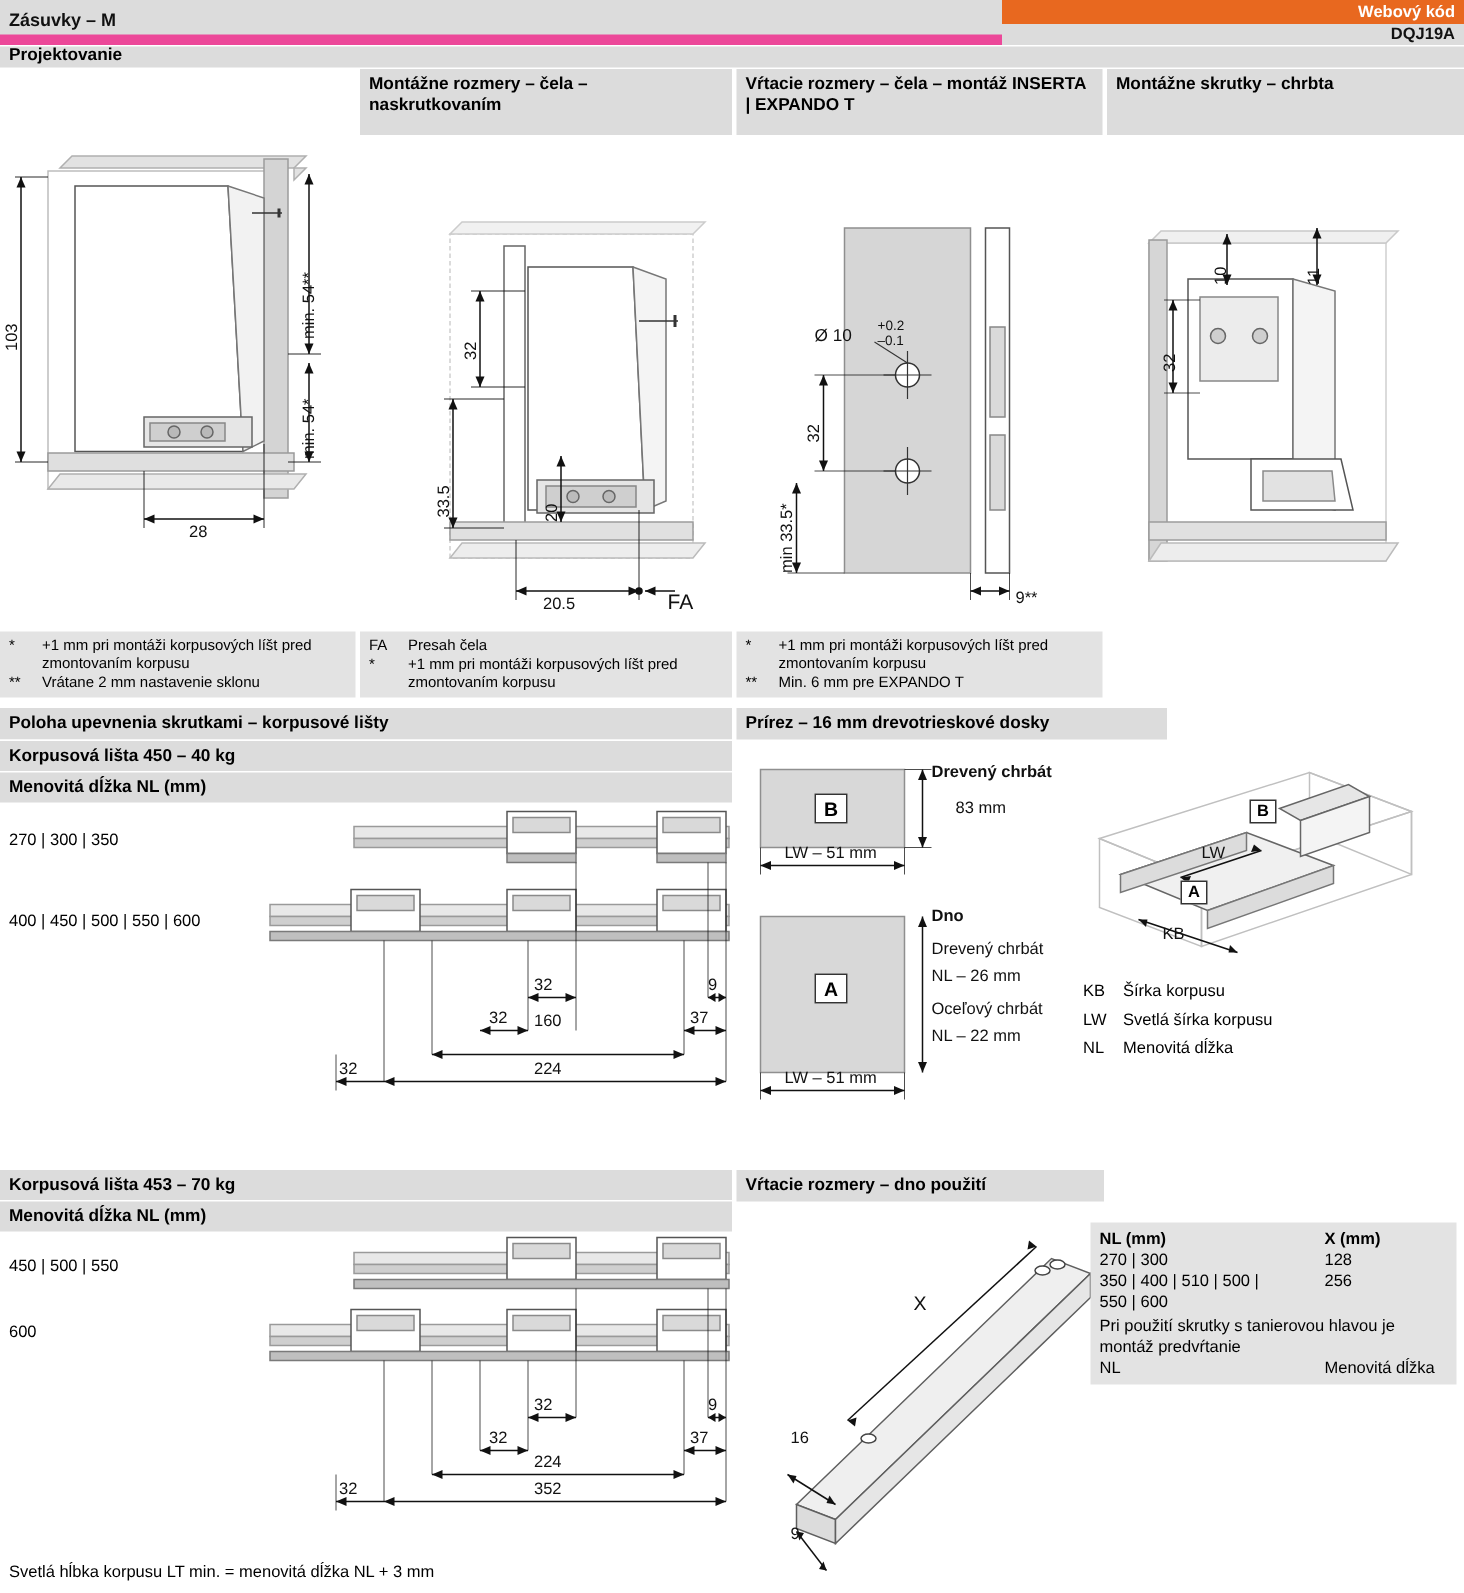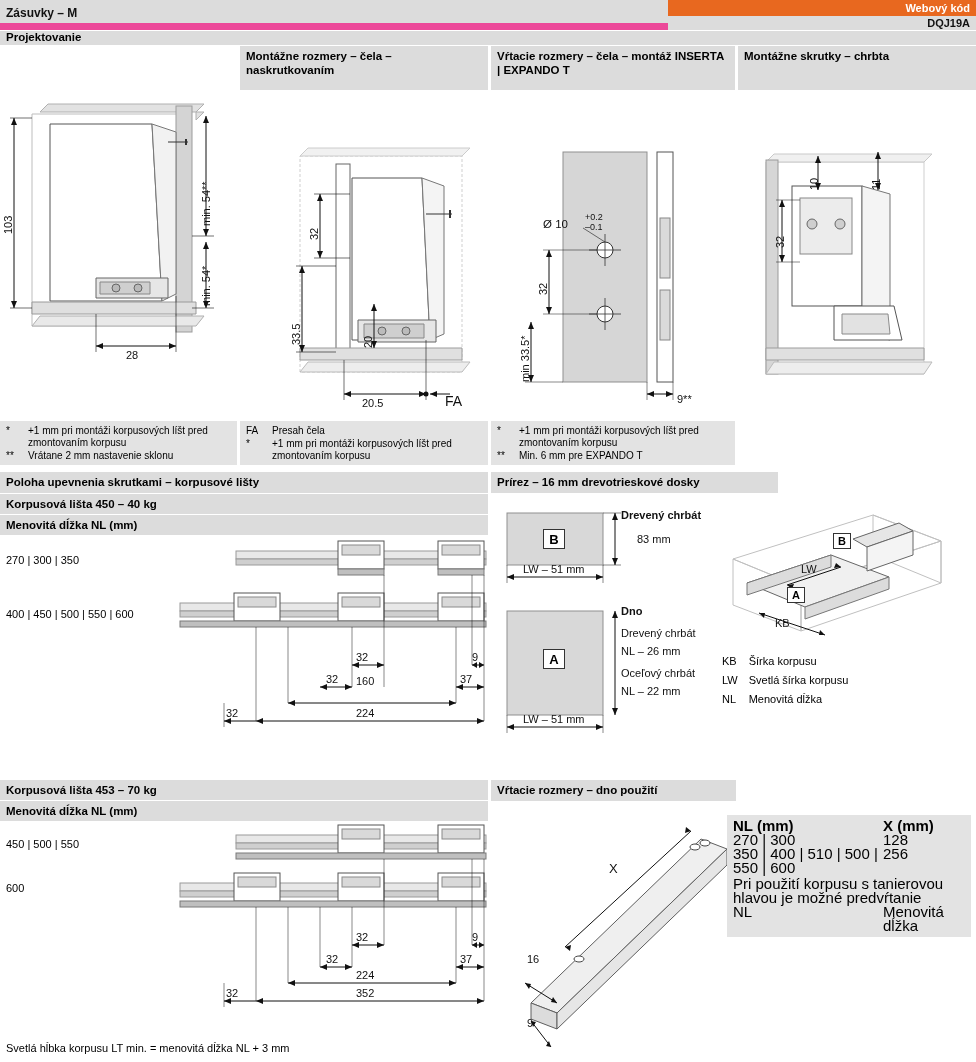--- a/index.html
+++ b/index.html
@@ -76,21 +76,21 @@
   .fn-mark { width:22px; flex:0 0 22px; }
   .fn-mark.w { width:26px; flex:0 0 26px; }
   .fn-txt { flex:1 1 auto; }
   .dim-txt { position:absolute; font-size:11px; color:#111; white-space:nowrap; }
   svg { display:block; }
 
   
   .len-list { font-size:11px; line-height:14px; padding-left:6px; }
 
   
-  .tbl { font-size:15px; line-height:14px; width:100%; border-collapse:collapse; }
+  .tbl { font-size:11px; line-height:14px; width:100%; border-collapse:collapse; }
   .tbl td { padding:0 4px 0 0; vertical-align:top; }
   .tbl .hdr-cell { font-weight:bold; }
 
   .legend { font-size:11px; line-height:15px; }
   .legend td { padding-right:8px; vertical-align:top; }
 
   .note { font-size:11px; }
   .boxlabel {
     position:absolute;
     border:1px solid #333;
@@ -660,21 +660,21 @@
           </tr>
           <tr>
             <td>350 | 400 | 510 | 500 |</td>
             <td>256</td>
           </tr>
           <tr>
             <td>550 | 600</td>
             <td></td>
           </tr>
           <tr>
-            <td colspan="2" style="padding-top:2px;">Pri použití korpusu s tanierovou hlavou je možné predvŕtanie</td>
+            <td colspan="2" style="padding-top:2px;">Pri použití skrutky s tanierovou hlavou je montáž predvŕtanie</td>
           </tr>
           <tr>
             <td>NL</td>
             <td>Menovitá dĺžka</td>
           </tr>
         </tbody>
           </table>
       </div>
     </div>
   </div>

